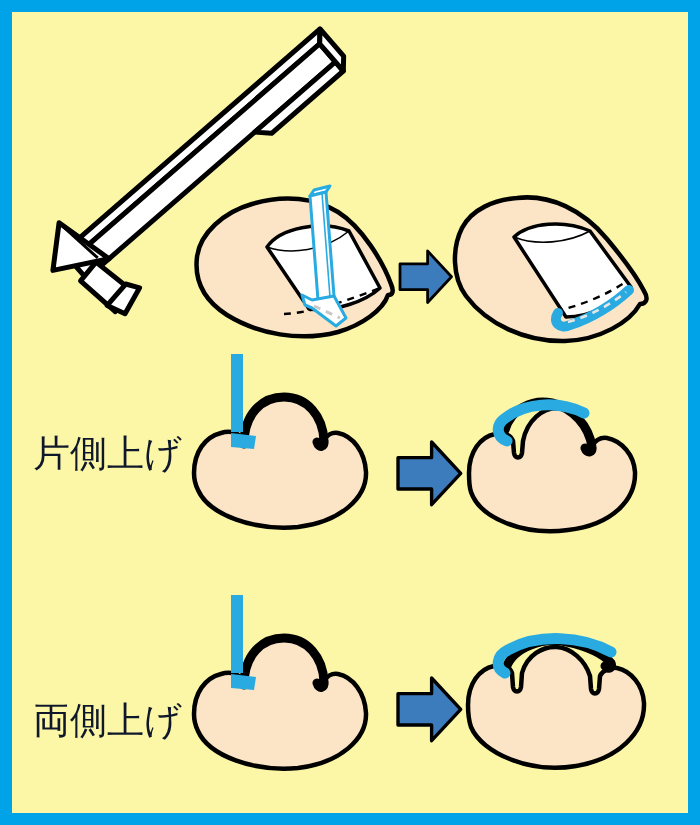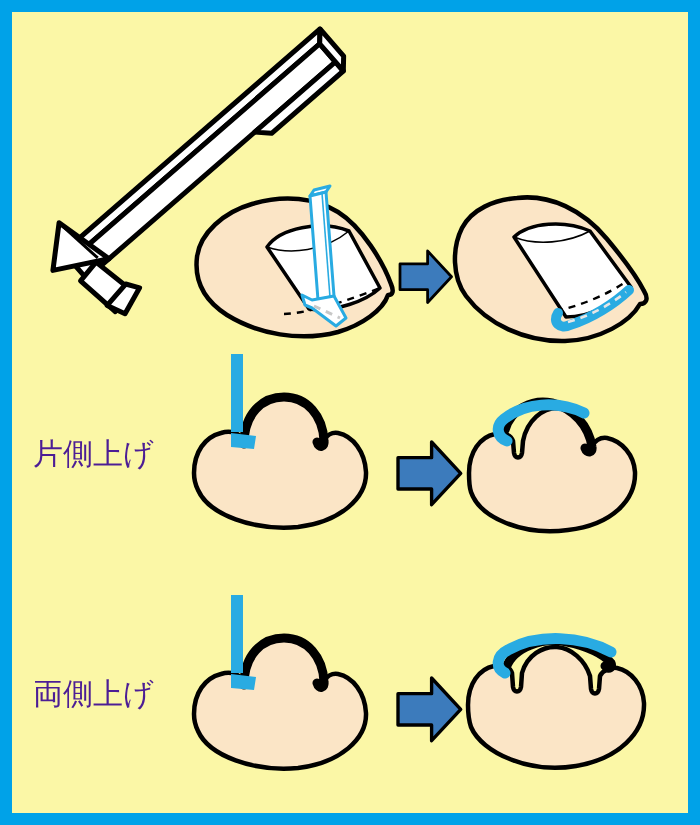--- a/index.html
+++ b/index.html
@@ -20,24 +20,24 @@
   .blue3d {fill:var(--nail-white,#fff);stroke:var(--tool-blue,#29ABE2);stroke-width:3;stroke-linejoin:round;}
   .toolfill{fill:var(--tool-blue,#29ABE2);stroke:none;}
   .nailline{fill:none;stroke:var(--line-black,#000);stroke-width:9;stroke-linecap:round;}
   .bluestrip{fill:none;stroke:var(--tool-blue,#29ABE2);stroke-width:11;stroke-linecap:round;}
   .thin   {fill:none;stroke:var(--line-black,#000);stroke-width:1.6;}
   .dash   {fill:none;stroke:var(--line-black,#000);stroke-width:2.4;stroke-dasharray:7 6;}
   .dashlt {fill:none;stroke:#c8c8c8;stroke-width:3;stroke-dasharray:7 6;}
   .arrow  {fill:var(--arrow-blue,#3C7BBC);stroke:var(--line-black,#000);stroke-width:3;stroke-linejoin:round;}
   .rowlabel{
     position:absolute;left:33px;width:200px;
-    font-size:30px;line-height:38px;color:#4c1d95;letter-spacing:0px;
+    font-size:37px;line-height:38px;color:#0f172a;letter-spacing:0px;
   }
   #label-one-side{top:435px;}
-  #label-both-side{top:675px;}
+  #label-both-side{top:702px;}
 </style>
 </head>
 <body style="--border-blue: #00A2E8; --bg-yellow: #FBF7A6; --skin: #FBE5C6; --nail-white: #FFFFFF; --tool-blue: #29ABE2; --arrow-blue: #3C7BBC; --line-black: #000000;">
 
 <div class="frame"></div>
 
 <svg class="canvas" viewBox="0 0 700 825">
 
   <g transform="translate(48,280) rotate(-41)">
     <path class="white3d" d="M30,0 L360,0 L370,-11 L40,-11 Z"></path>

